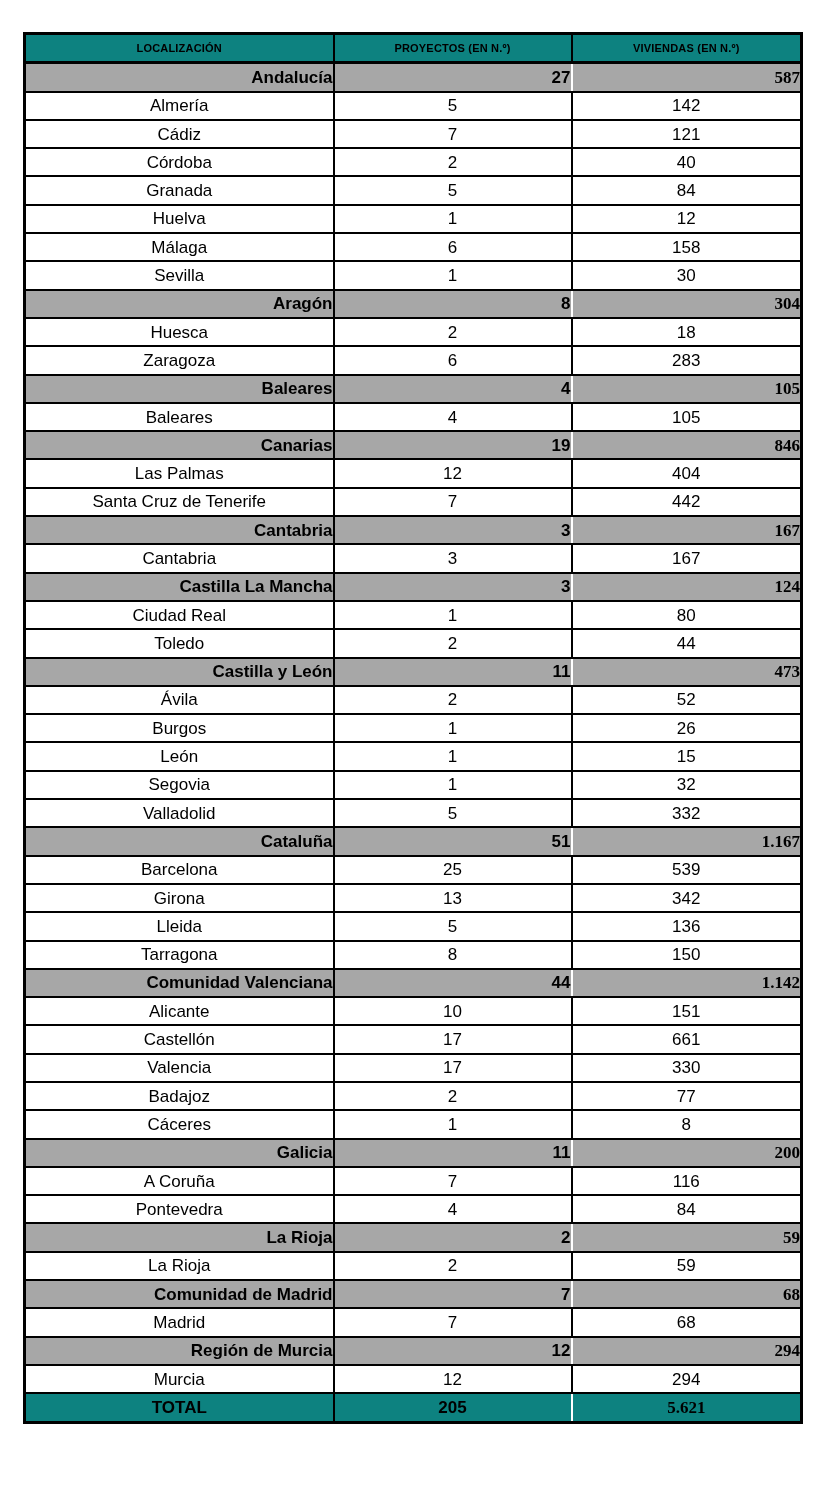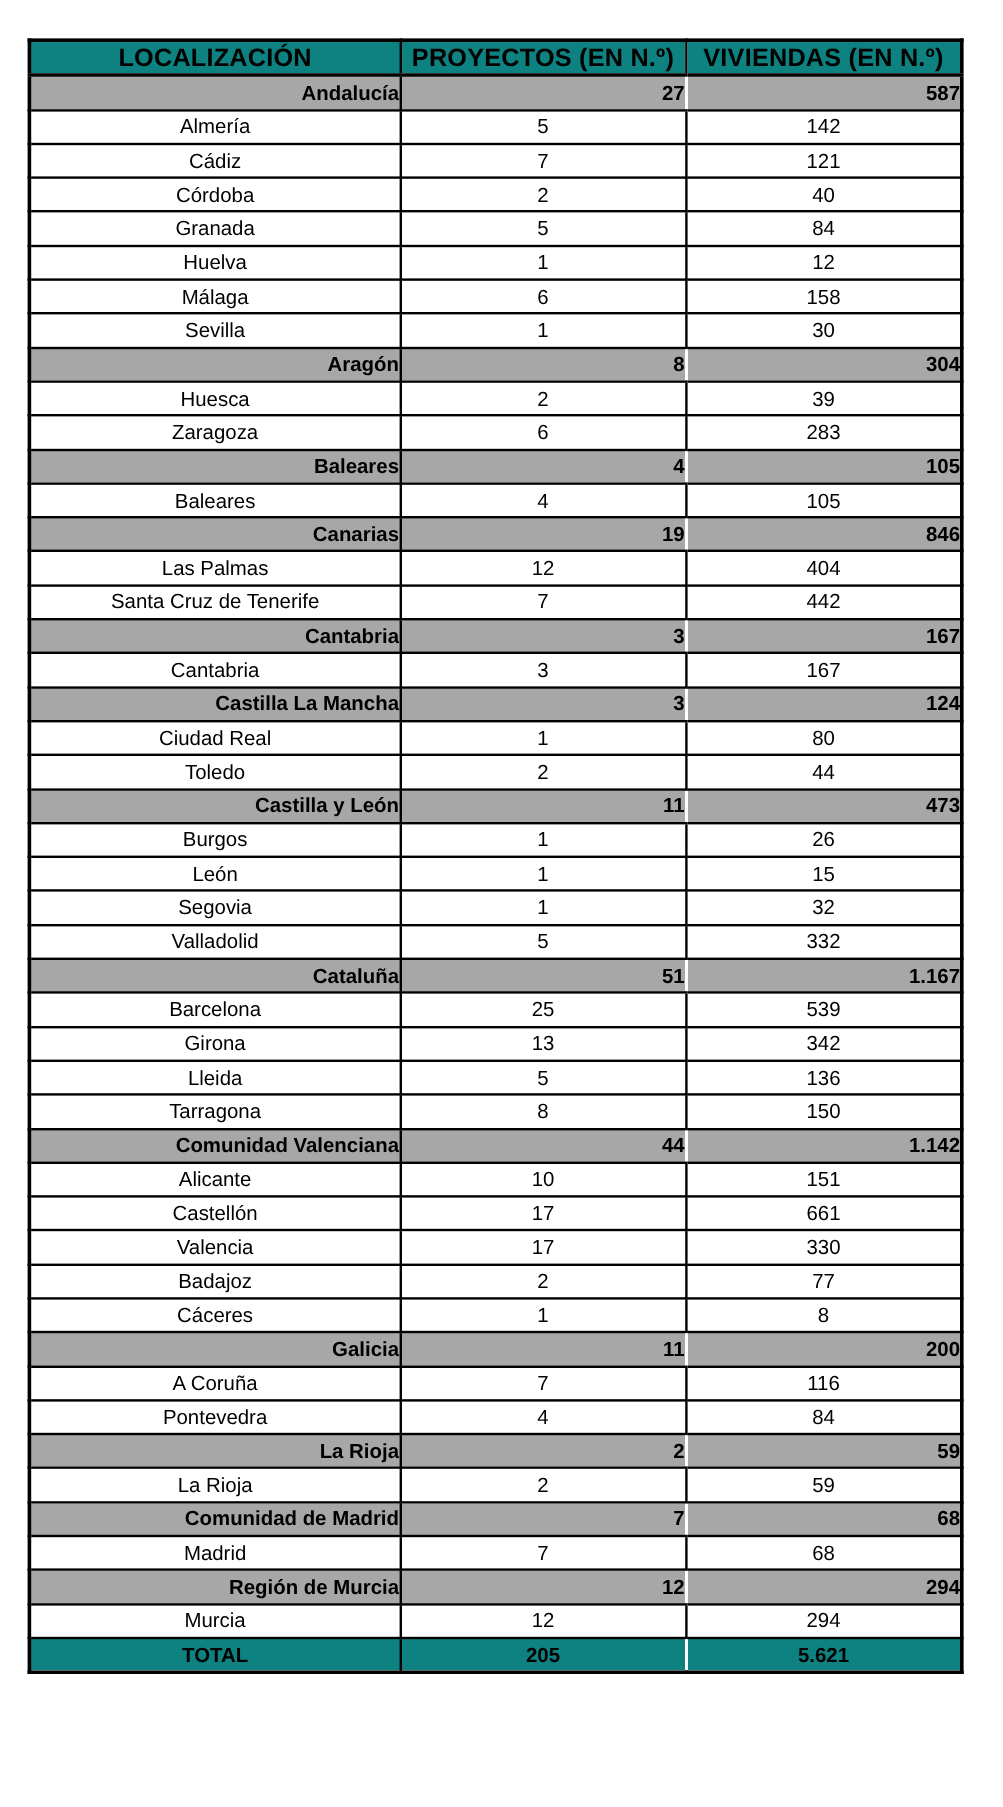--- a/index.html
+++ b/index.html
@@ -32,40 +32,40 @@
     padding: 0;
     height: 26.3px;
     font-size: 17px;
     line-height: 1;
     white-space: nowrap;
     overflow: hidden;
   }
   thead th {
     background: var(--header-bg, #0d8280);
     font-weight: 700;
-    font-size: 21px;
+    font-size: 11px;
     letter-spacing: 0.2px;
     border-bottom: 3px solid #000;
   }
   tr.province td {
     background: #ffffff;
     font-weight: 400;
   }
   tr.region td {
     background: var(--region-bg, #a7a7a7);
     font-weight: 700;
     text-align: right;
   }
   tr.total td {
     background: var(--total-bg, #0d8280);
     font-weight: 700;
   }
   
   tr.region td:nth-child(2), tr.total td:nth-child(2) { border-right-color: #fff; }
-  tr.region td:nth-child(3), tr.total td:nth-child(3) { border-left-color: #fff; }
+  tr.region td:nth-child(3), tr.total td:nth-child(3) { border-left-color: #fff; font-family: Liberation Serif, serif; }
 </style>
 </head>
 <body>
 
 <div class="table-wrap">
   <table class="data-table">
     <colgroup>
       <col style="width:309px">
       <col style="width:238px">
       <col style="width:230px">
@@ -120,21 +120,21 @@
           <td>30</td>
         </tr>
         <tr class="region">
           <td>Aragón</td>
           <td>8</td>
           <td>304</td>
         </tr>
         <tr class="province">
           <td>Huesca</td>
           <td>2</td>
-          <td>39</td>
+          <td>18</td>
         </tr>
         <tr class="province">
           <td>Zaragoza</td>
           <td>6</td>
           <td>283</td>
         </tr>
         <tr class="region">
           <td>Baleares</td>
           <td>4</td>
           <td>105</td>
@@ -181,20 +181,25 @@
         </tr>
         <tr class="province">
           <td>Toledo</td>
           <td>2</td>
           <td>44</td>
         </tr>
         <tr class="region">
           <td>Castilla y León</td>
           <td>11</td>
           <td>473</td>
+        </tr>
+        <tr class="province">
+          <td>Ávila</td>
+          <td>2</td>
+          <td>52</td>
         </tr>
         <tr class="province">
           <td>Burgos</td>
           <td>1</td>
           <td>26</td>
         </tr>
         <tr class="province">
           <td>León</td>
           <td>1</td>
           <td>15</td>

